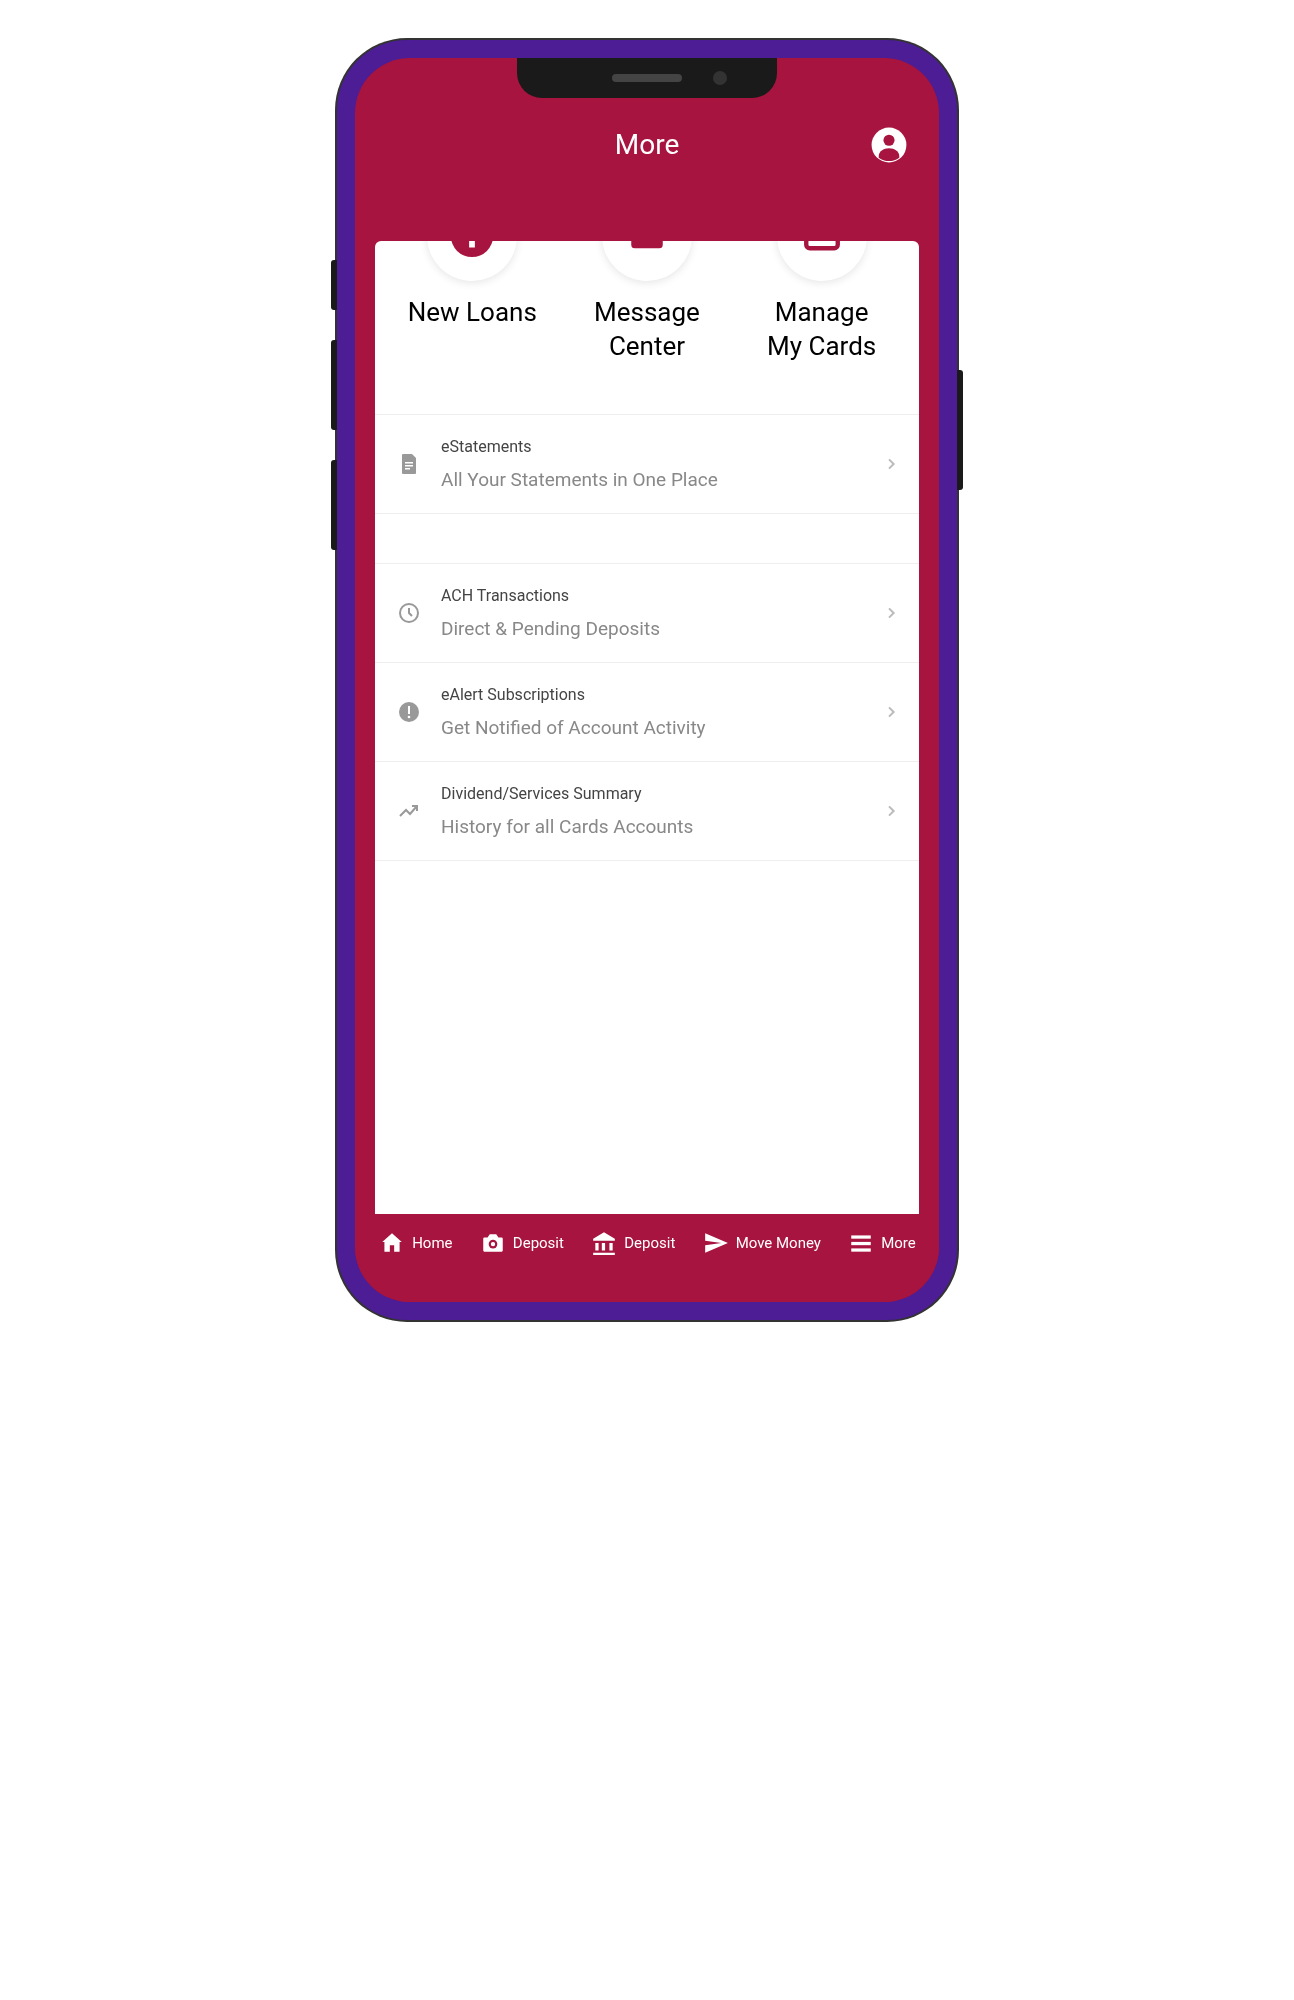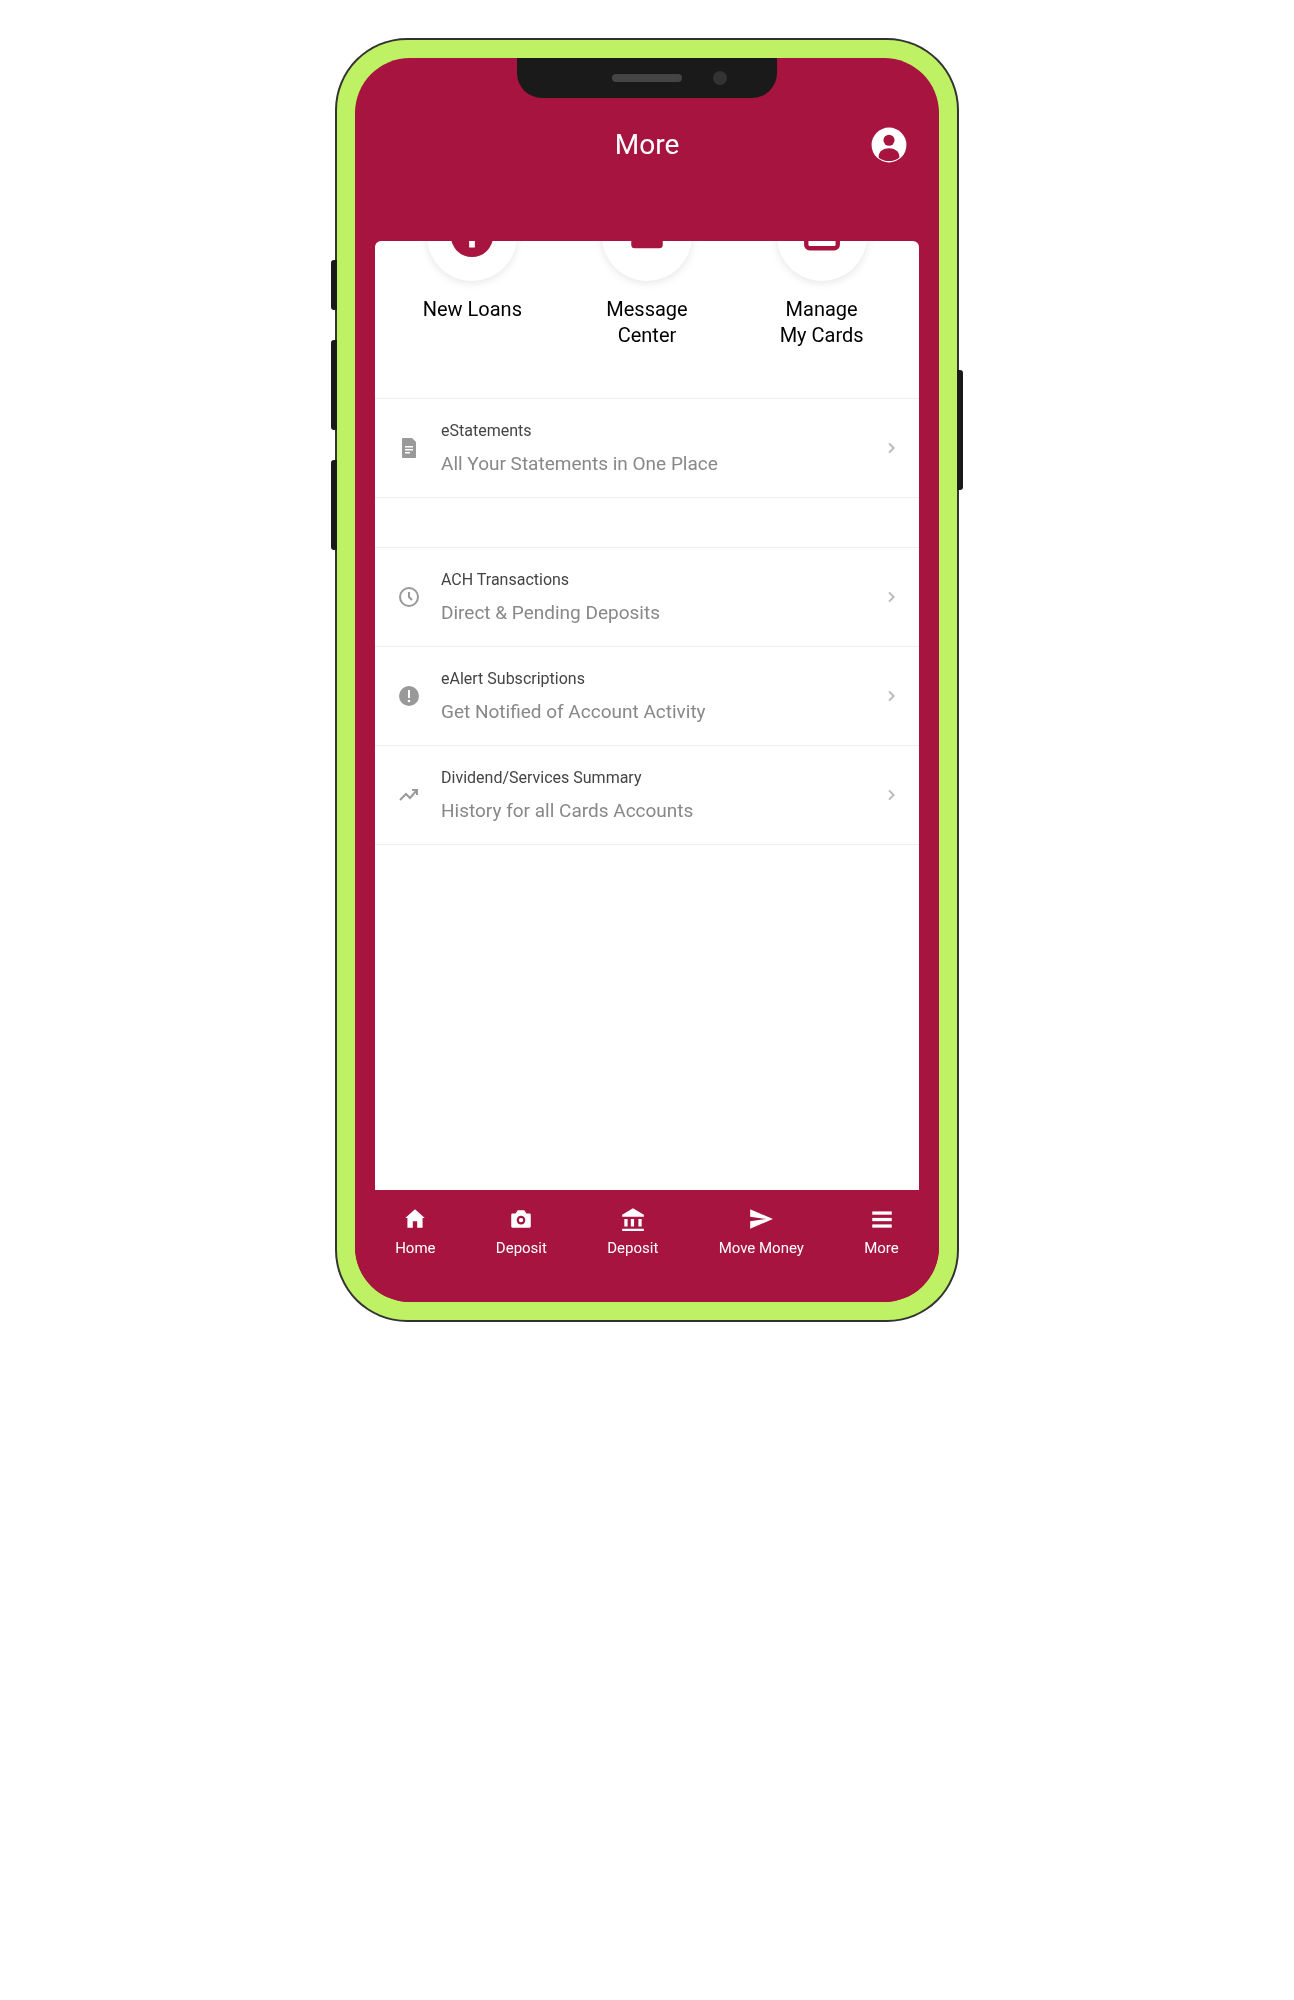--- a/index.html
+++ b/index.html
@@ -8,21 +8,21 @@
       font-family: -apple-system, BlinkMacSystemFont, "Segoe UI", Roboto, Helvetica, Arial, sans-serif;
       display: flex;
       justify-content: center;
       align-items: flex-start;
       min-height: 100vh;
       padding: 40px 0;
     }
     .phone-frame {
       width: 620px;
       height: 1280px;
-      background: #bef264;
+      background: #4c1d95;
       border-radius: 70px;
       padding: 18px;
       position: relative;
       box-shadow: 0 0 0 2px #333;
     }
     .side-btn-left-1 { position: absolute; left: -6px; top: 220px; width: 6px; height: 50px; background: #1a1a1a; border-radius: 3px 0 0 3px; }
     .side-btn-left-2 { position: absolute; left: -6px; top: 300px; width: 6px; height: 90px; background: #1a1a1a; border-radius: 3px 0 0 3px; }
     .side-btn-left-3 { position: absolute; left: -6px; top: 420px; width: 6px; height: 90px; background: #1a1a1a; border-radius: 3px 0 0 3px; }
     .side-btn-right { position: absolute; right: -6px; top: 330px; width: 6px; height: 120px; background: #1a1a1a; border-radius: 0 3px 3px 0; }
     .screen {
@@ -98,21 +98,21 @@
       height: 90px;
       background: #fff;
       border-radius: 50%;
       display: flex;
       align-items: center;
       justify-content: center;
       box-shadow: 0 2px 8px rgba(0,0,0,0.1);
       margin-bottom: 15px;
     }
     .qa-label {
-      font-size: 20px;
+      font-size: 26px;
       color: #000;
       text-align: center;
       line-height: 1.3;
       white-space: pre-line;
     }
     .list {
       border-top: 1px solid #eee;
       margin-top: 20px;
     }
     .list-item {
@@ -145,21 +145,21 @@
       flex-shrink: 0;
     }
     .bottom-nav {
       background: #a6143f;
       display: flex;
       justify-content: space-around;
       padding: 15px 10px 45px;
     }
     .nav-item {
       display: flex;
-      flex-direction: column;
+      flex-direction: row;
       align-items: center;
       color: #fff;
       cursor: pointer;
       gap: 6px;
     }
     .nav-icon {
       width: 28px;
       height: 28px;
       display: flex;
       align-items: center;

